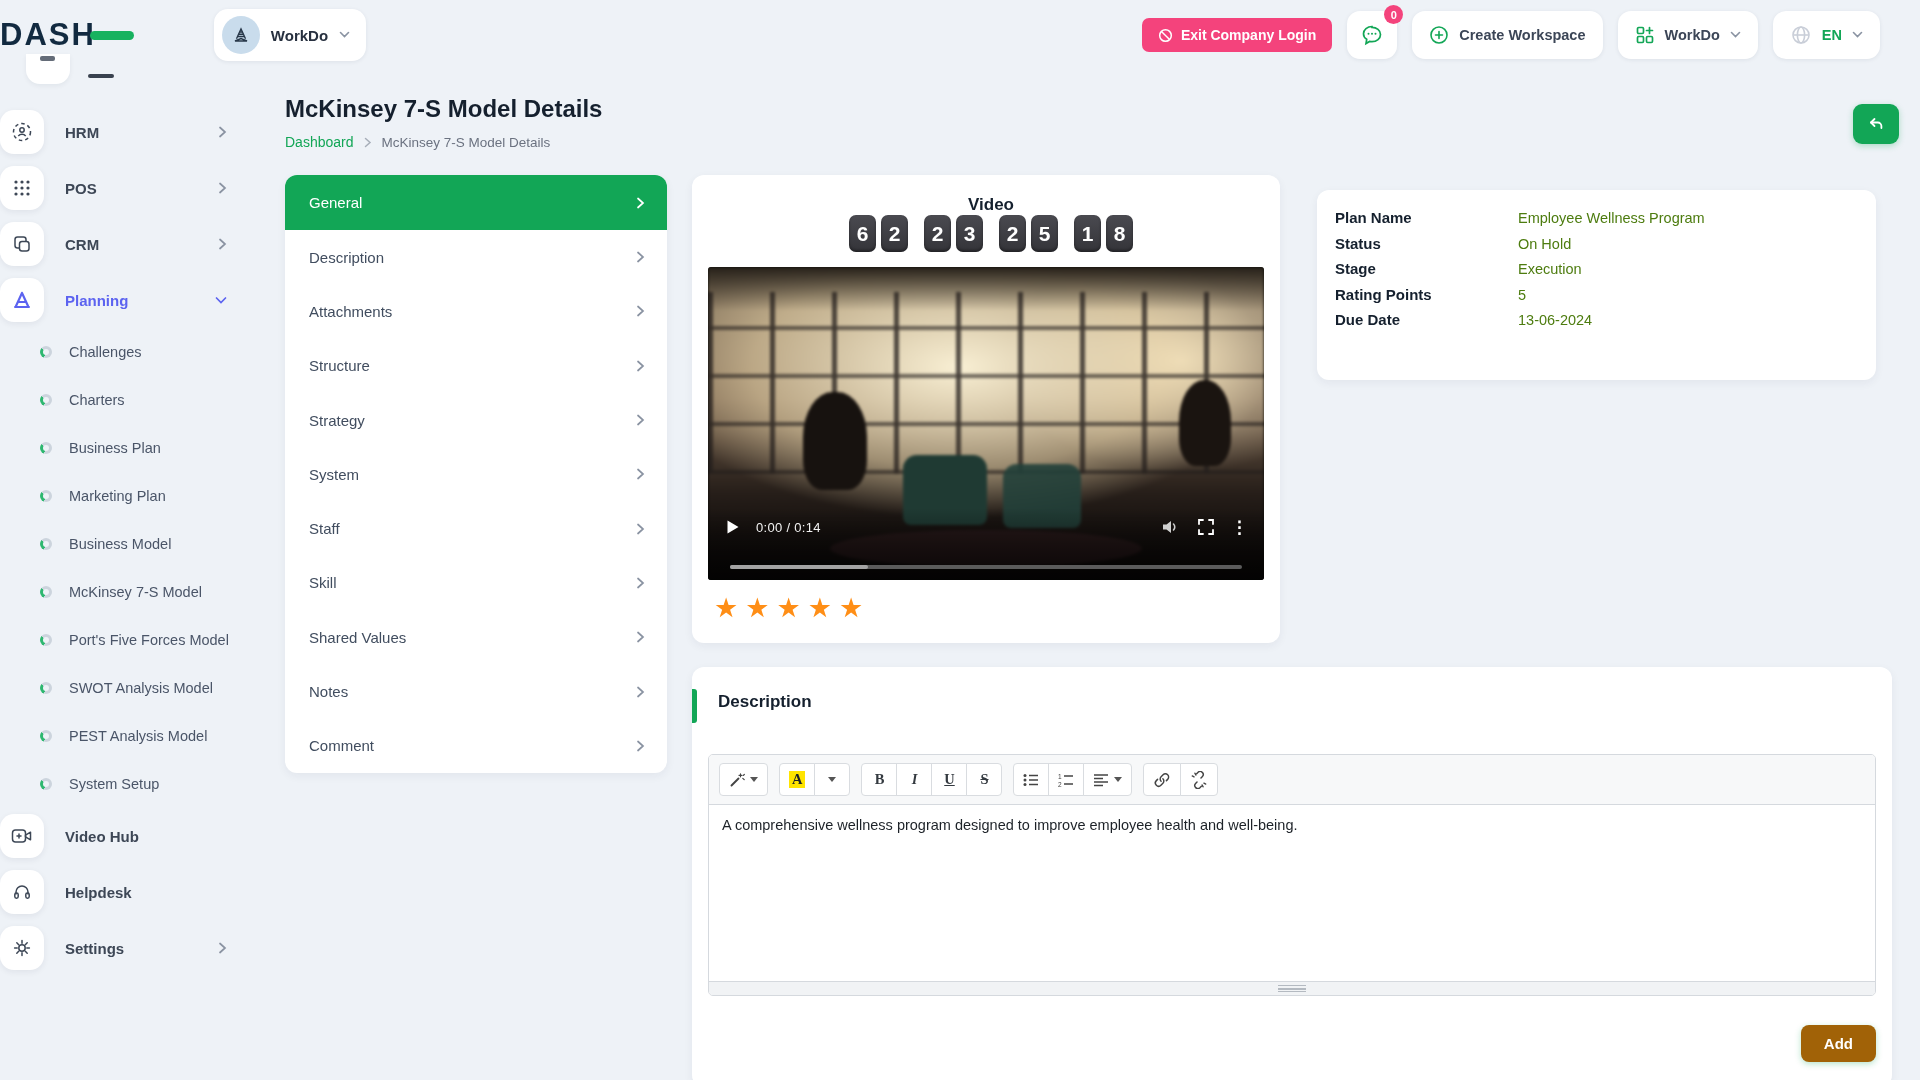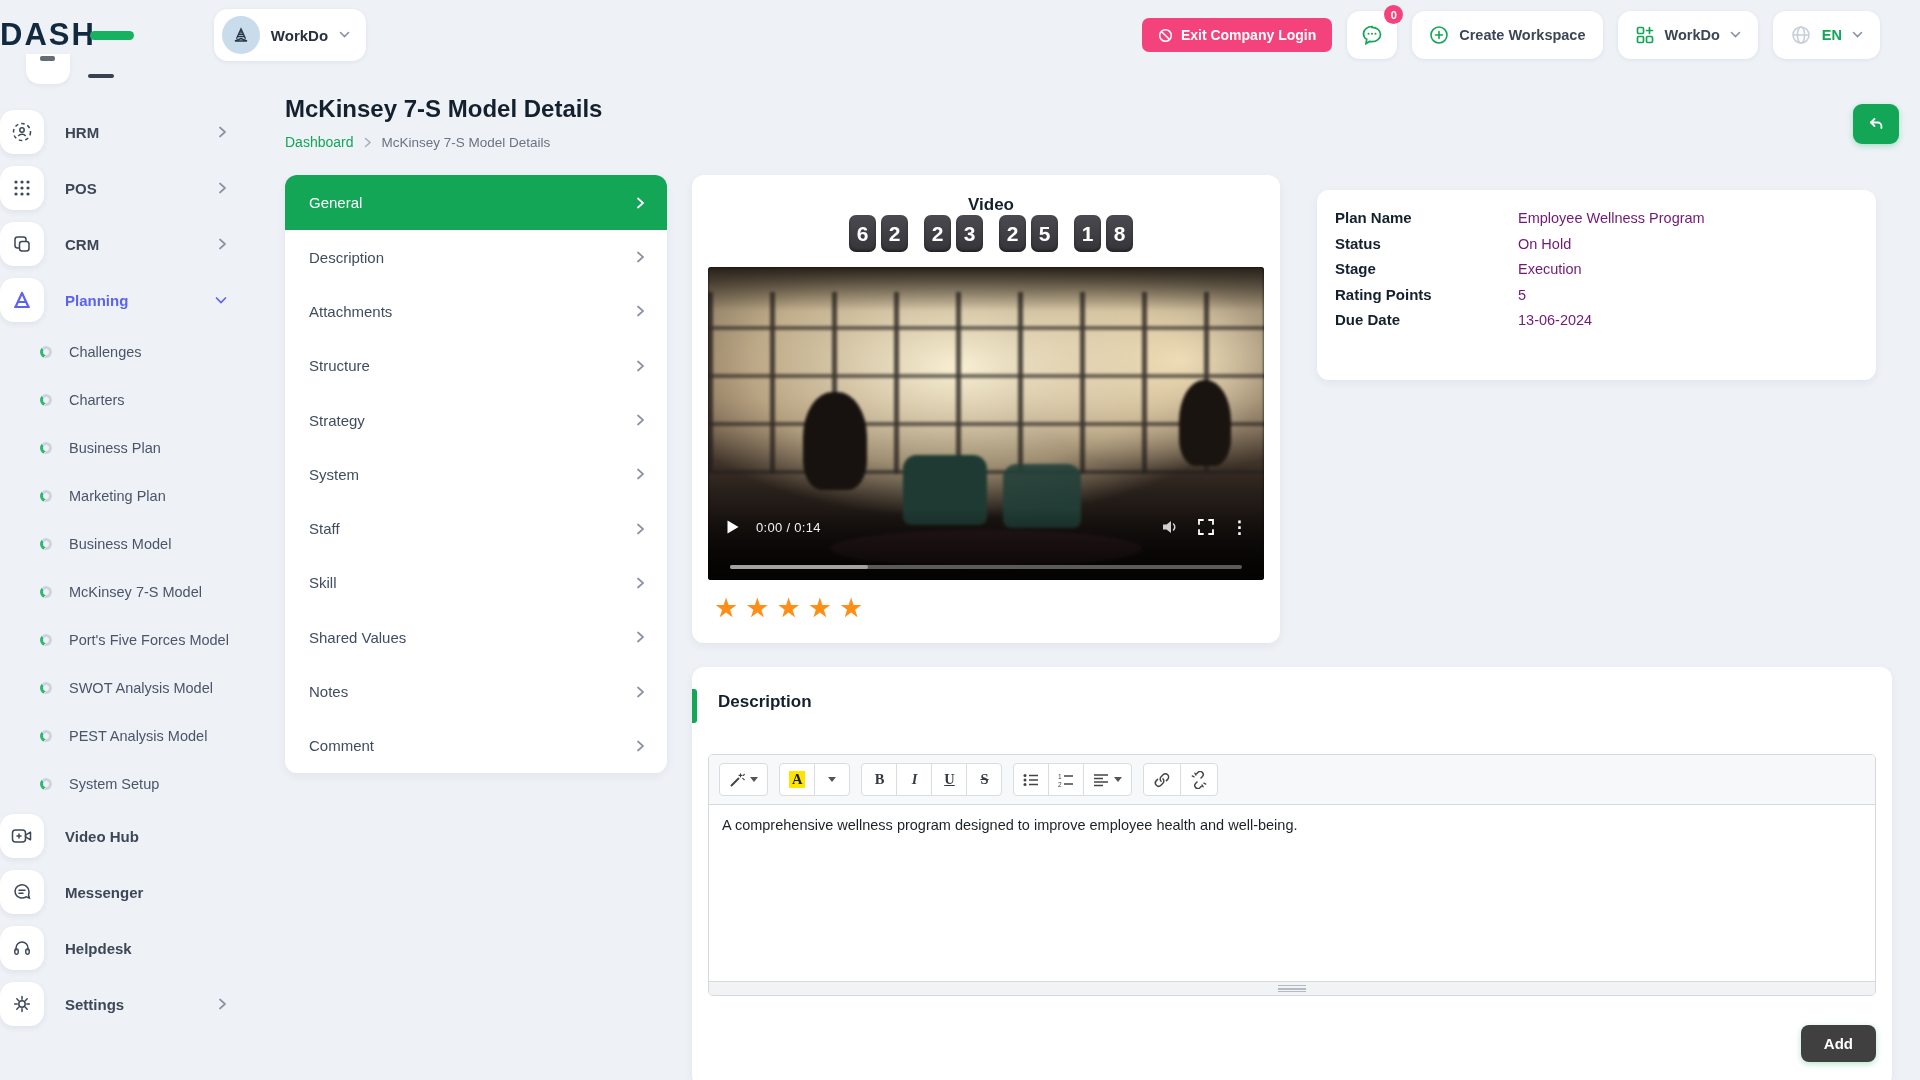--- a/index.html
+++ b/index.html
@@ -90,21 +90,21 @@
   .vp-kebab { color:#fff; font-size:17px; font-weight:700; line-height:1; cursor:pointer; }
   .vp-progress { position:absolute; left:22px; right:22px; bottom:11px; height:4px; border-radius:2px; background:#5b5b5b; }
   .vp-buffer { width:27%; height:100%; border-radius:2px; background:#a3a3a3; }
   .stars { margin-top:15px; padding-left:6px; display:flex; gap:7px; }
   .star { font-size:27px; color:#ff8e16; line-height:1; cursor:pointer; }
 
   
   .details-card { left:1317px; top:190px; width:559px; height:190px; padding:19px 18px; }
   .detail-row { display:flex; align-items:baseline; margin-bottom:8.5px; }
   .detail-label { width:183px; font-size:15px; font-weight:700; color:#15202e; flex:none; }
-  .detail-value { font-size:14.5px; color:#701a75; }
+  .detail-value { font-size:14.5px; color:#4d7c0f; }
 
   
   .desc-card { left:692px; top:667px; width:1200px; height:420px; }
   .desc-accent { position:absolute; left:0; top:22px; width:5px; height:34px; background:#12a656; border-radius:0 3px 3px 0; }
   .desc-title { padding:25px 0 0 26px; font-size:17px; font-weight:700; color:#15202e; }
   .editor { position:absolute; left:16px; right:16px; top:87px; border:1px solid #d5d9de; border-radius:5px; overflow:hidden; }
   .toolbar { background:#f7f8f9; padding:8px 10px; border-bottom:1px solid #d5d9de; display:flex; align-items:center; }
   .tb-group { display:flex; margin-right:11px; }
   .tb-btn { background:#fff; border:1px solid #d9dce0; height:33px; min-width:36px; padding:0 9px; display:flex; align-items:center; justify-content:center; gap:5px; cursor:pointer; color:#343a40; font-size:14.5px; }
   .tb-btn + .tb-btn { margin-left:-1px; }
@@ -113,21 +113,21 @@
   .tb-group .tb-btn:only-child { border-radius:4px; }
   .glyph-b { font-weight:800; font-family:"Liberation Serif", serif; }
   .glyph-i { font-style:italic; font-family:"Liberation Serif", serif; font-weight:600; }
   .glyph-u { text-decoration:underline; font-family:"Liberation Serif", serif; font-weight:600; }
   .glyph-s { text-decoration:line-through; font-family:"Liberation Serif", serif; font-weight:600; }
   .a-hl { background:#ffe400; padding:0 3px; font-weight:700; color:#1d2228; font-family:"Liberation Serif", serif; }
   .caret { width:0; height:0; border-left:4px solid transparent; border-right:4px solid transparent; border-top:5px solid #555; }
   .ed-content { background:#fff; height:176px; padding:10px 13px; font-size:14.5px; color:#1d2228; line-height:1.5; cursor:text; }
   .ed-statusbar { height:14px; background:#f1f3f5; border-top:1px solid #d5d9de; display:flex; align-items:center; justify-content:center; cursor:ns-resize; }
   .grip { width:28px; height:7px; background:repeating-linear-gradient(#b4bac1 0 1.5px, rgba(0,0,0,0) 1.5px 3.2px); }
-  .btn-add { position:absolute; right:16px; top:358px; background:#404040; border:none; color:#fff; font-size:15px; font-weight:600; border-radius:8px; padding:10px 23px; cursor:pointer; box-shadow:0 2px 6px rgba(18,166,86,.3); }
+  .btn-add { position:absolute; right:16px; top:358px; background:#a16207; border:none; color:#fff; font-size:15px; font-weight:600; border-radius:8px; padding:10px 23px; cursor:pointer; box-shadow:0 2px 6px rgba(18,166,86,.3); }
 </style>
 </head>
 <body>
 
 <div class="top-header">
   <div class="logo">DASH</div>
 
   <div class="ws-pill">
     <span class="avatar">
       <svg width="18" height="18" viewBox="0 0 18 18" fill="none" stroke="#28384a" stroke-width="1.4">
@@ -316,29 +316,20 @@
 
     <div class="side-row">
       <span class="icon-tile">
         <svg width="22" height="18" viewBox="0 0 22 18" fill="none" stroke="#3d4756" stroke-width="1.5" stroke-linejoin="round">
             <rect x="1.5" y="3" width="13" height="12" rx="3"></rect>
             <path d="M14.5 8.2 l5 -3 v7.6 l-5 -3 z"></path>
             <path d="M6 9 h4 M8 7 v4" stroke-linecap="round"></path>
           </svg>
       </span>
       <span class="side-label">Video Hub</span>
-    </div>
-    <div class="side-row">
-      <span class="icon-tile">
-        <svg width="20" height="20" viewBox="0 0 20 20" fill="none" stroke="#3d4756" stroke-width="1.5" stroke-linecap="round">
-            <path d="M17 9.5 a7 6.6 0 1 0 -2.9 5.3 L17.4 16 l-.9 -3.2 A6.6 6.6 0 0 0 17 9.5 z"></path>
-            <path d="M7 8.3 h6 M7 11.3 h4"></path>
-          </svg>
-      </span>
-      <span class="side-label">Messenger</span>
     </div>
     <div class="side-row">
       <span class="icon-tile">
         <svg width="20" height="20" viewBox="0 0 20 20" fill="none" stroke="#3d4756" stroke-width="1.5">
             <path d="M4 12.5 v-2.5 a6 6 0 0 1 12 0 v2.5"></path>
             <rect x="2.8" y="11" width="3.4" height="5.2" rx="1.6"></rect>
             <rect x="13.8" y="11" width="3.4" height="5.2" rx="1.6"></rect>
           </svg>
       </span>
       <span class="side-label">Helpdesk</span>

